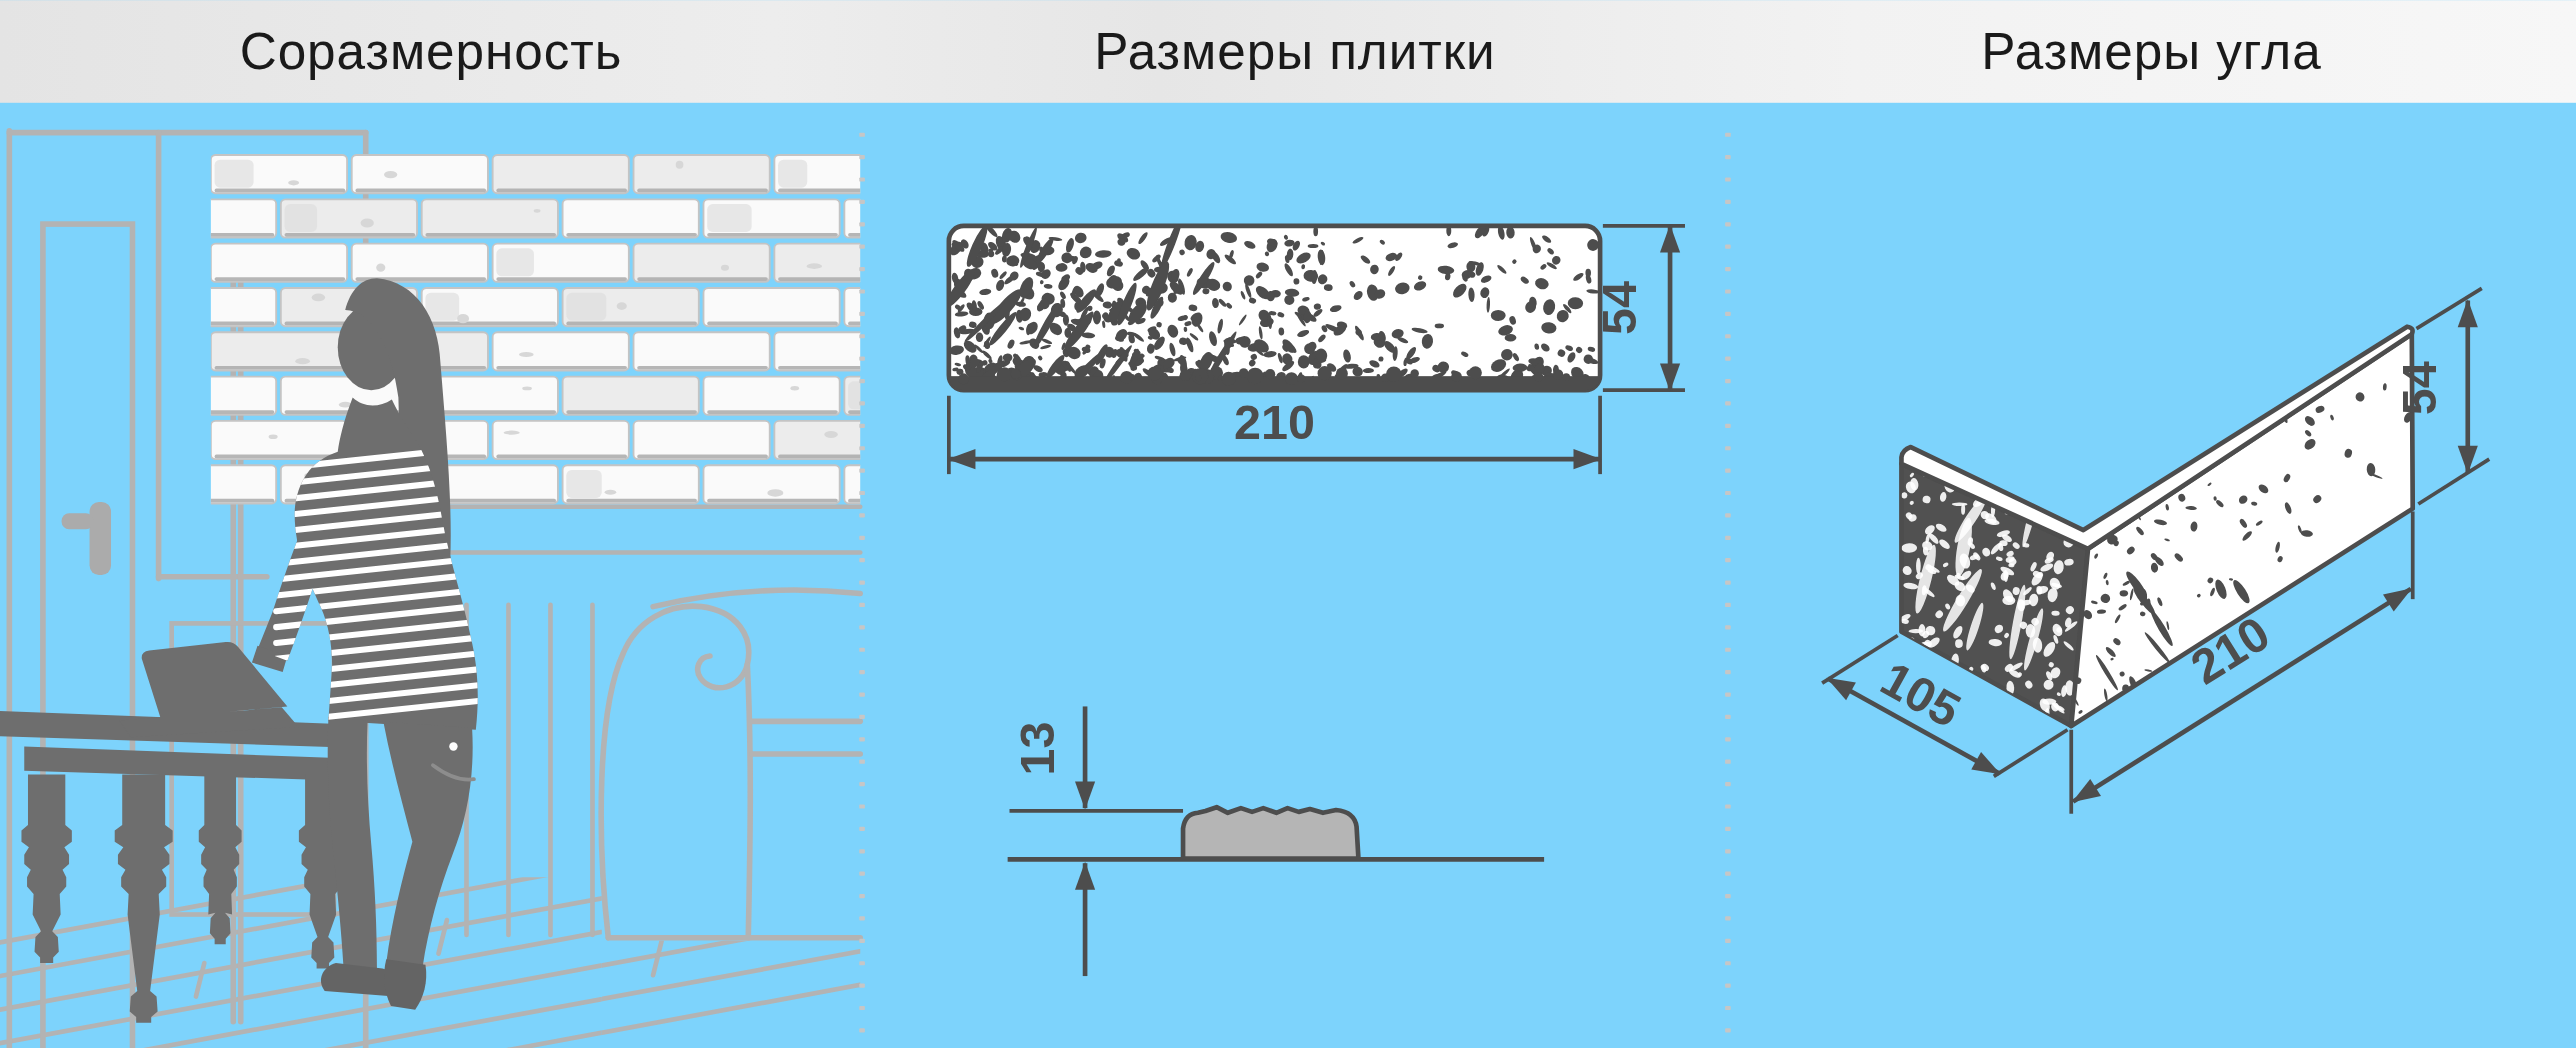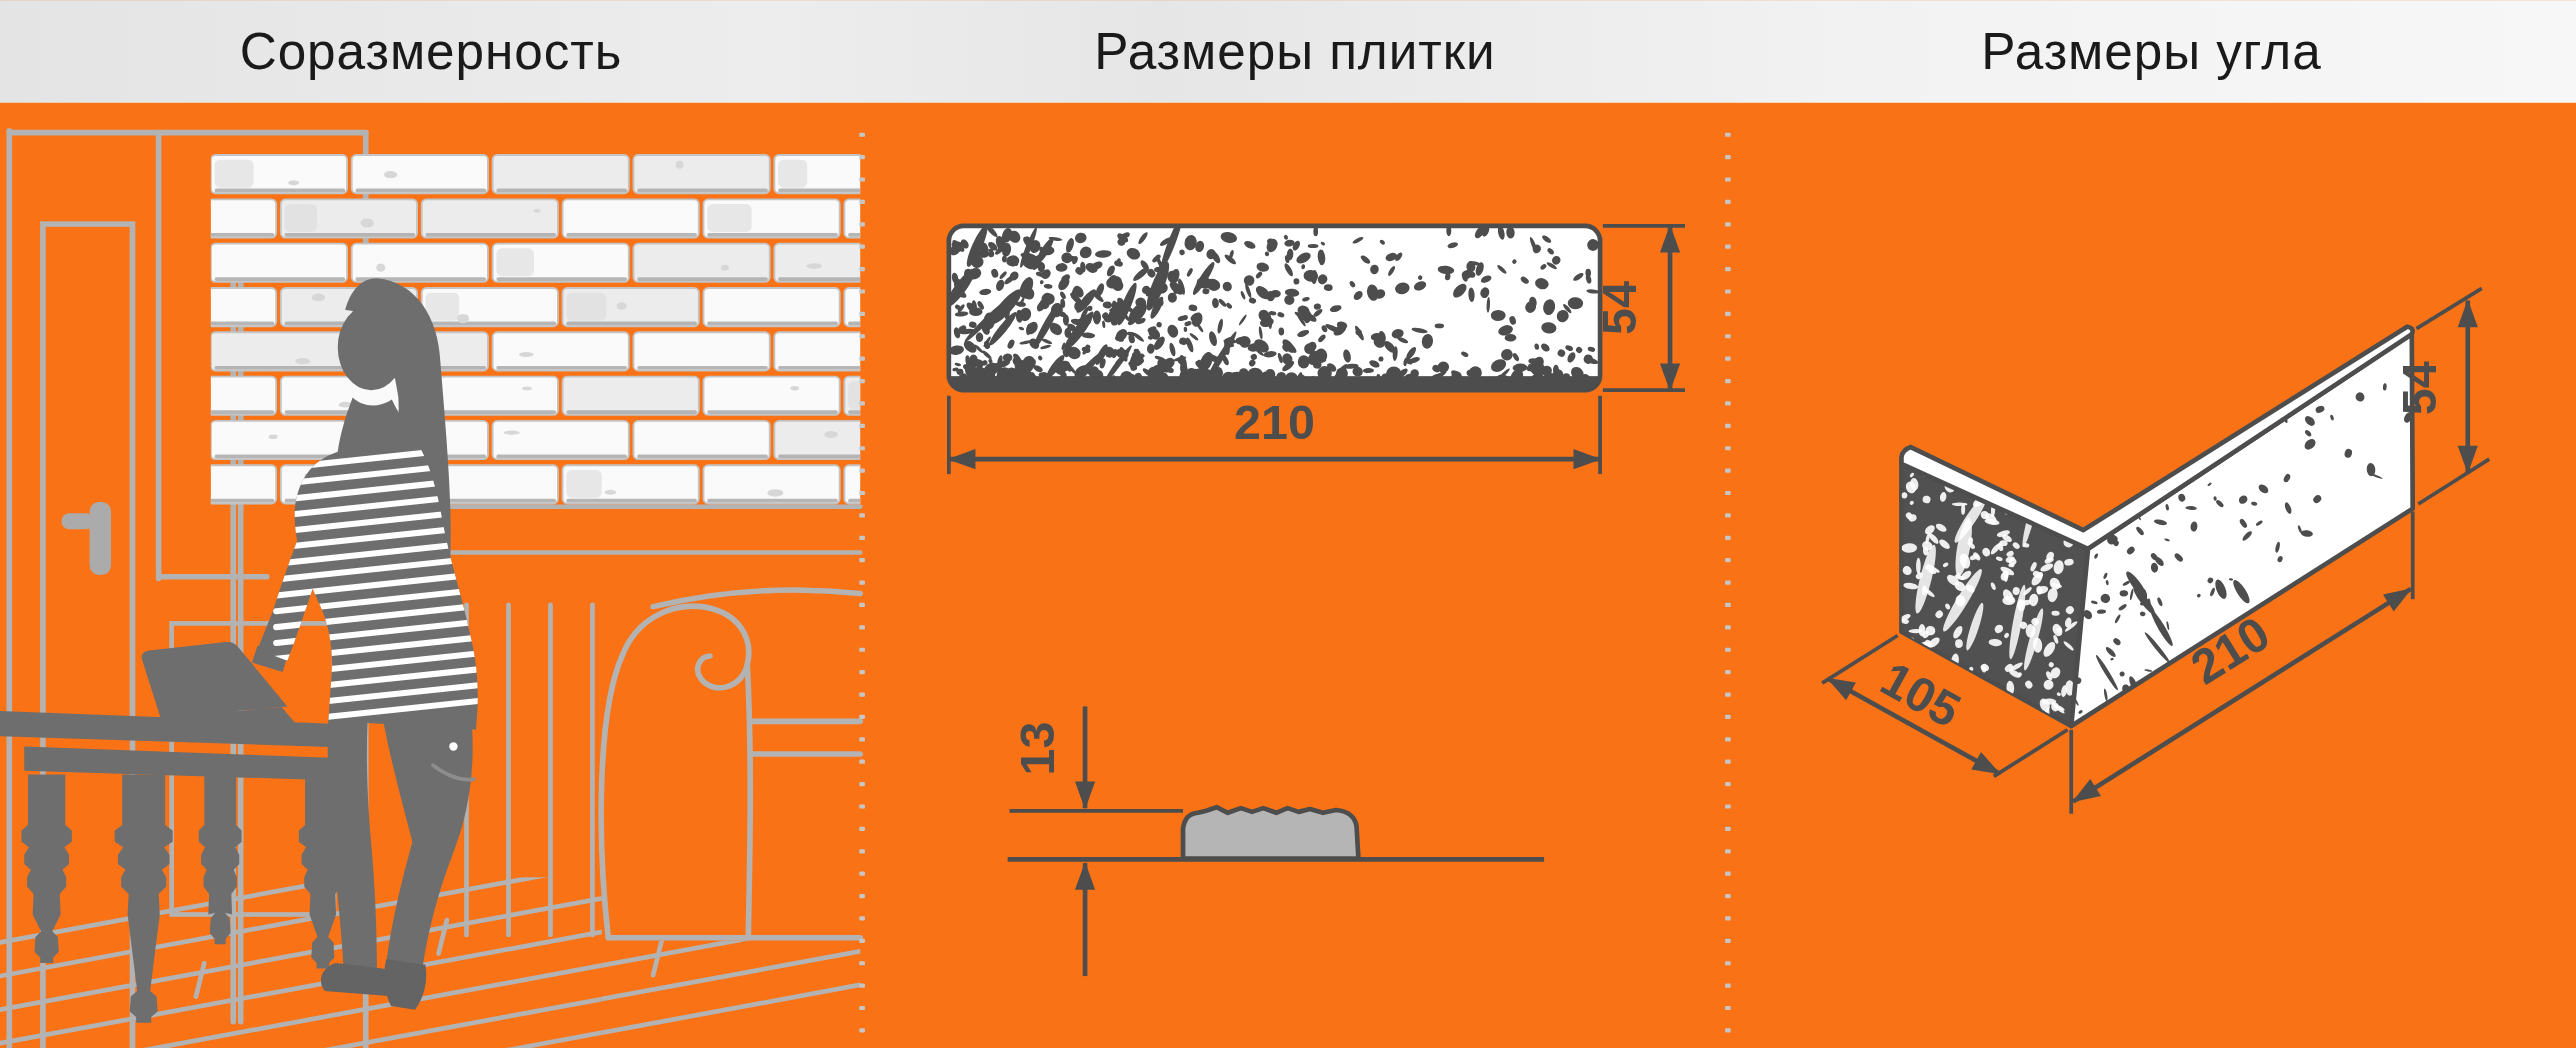--- a/index.html
+++ b/index.html
@@ -1,16 +1,16 @@
 <!DOCTYPE html>
 <html style="font-size:15px"><head>
 <meta charset="utf-8">
 <style>
   html,body{margin:0;padding:0;background:#ffffff;}
-  .stage{position:relative;width:2576px;height:1049px;background:#f97316;overflow:hidden;
+  .stage{position:relative;width:2576px;height:1049px;background:#7dd3fc;overflow:hidden;
          font-family:"Liberation Sans","DejaVu Sans",sans-serif;}
   svg text{font-family:"Liberation Sans","DejaVu Sans",sans-serif;}
   .title{font-size:55px;fill:#1a1a1a;letter-spacing:1px;}
   .dim{font-size:52px;font-weight:700;fill:#4d4d4d;}
   .ink{stroke:#4d4d4d;}
   .lite{stroke:#b3b3b3;}
 </style>
 </head>
 <body>
 

